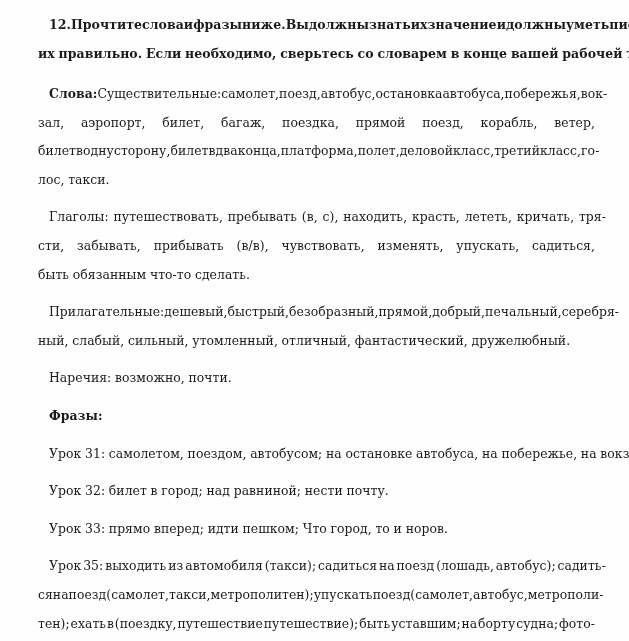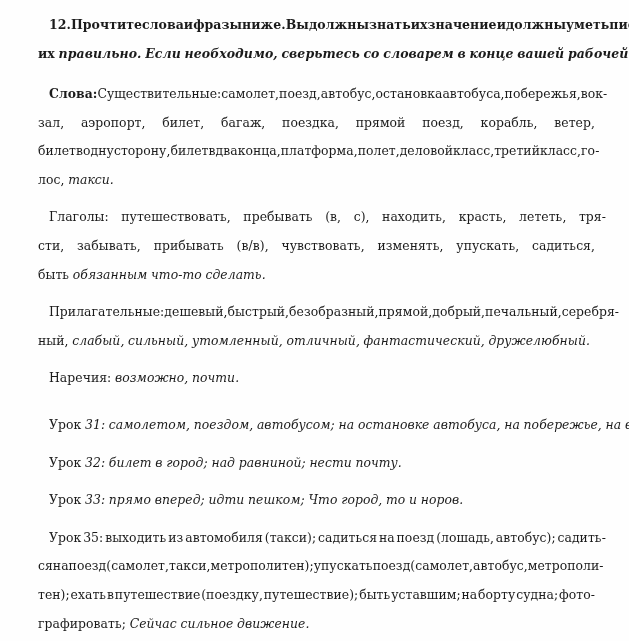--- a/index.html
+++ b/index.html
@@ -44,21 +44,20 @@
   
   .line.just {
     justify-content: space-between;
   }
   
   .line.flush {
     justify-content: flex-start;
   }
   .line.flush .w + .w {
     margin-left: 0.30em;
-    font-style: italic;
   }
 
   .line.indent {
     text-indent: 0;
     padding-left: 11px;
   }
 
   .w {
     display: inline-block;
   }
@@ -92,40 +91,45 @@
   <div class="para">
       <div class="line just indent"><span class="w b">Слова:</span><span class="w">Существительные:</span><span class="w">самолет,</span><span class="w">поезд,</span><span class="w">автобус,</span><span class="w">остановка</span><span class="w">автобуса,</span><span class="w">побережья,</span><span class="w">вок-</span></div>
       <div class="line just"><span class="w">зал,</span><span class="w">аэропорт,</span><span class="w">билет,</span><span class="w">багаж,</span><span class="w">поездка,</span><span class="w">прямой</span><span class="w">поезд,</span><span class="w">корабль,</span><span class="w">ветер,</span></div>
       <div class="line just"><span class="w">билет</span><span class="w">в</span><span class="w">одну</span><span class="w">сторону,</span><span class="w">билет</span><span class="w">в</span><span class="w">два</span><span class="w">конца,</span><span class="w">платформа,</span><span class="w">полет,</span><span class="w">деловой</span><span class="w">класс,</span><span class="w">третий</span><span class="w">класс,</span><span class="w">го-</span></div>
       <div class="line flush"><span class="w">лос,</span><span class="w">такси.</span></div>
     </div>
 
   <div class="spacer-sm"></div>
 
   <div class="para">
-      <div class="line just indent"><span class="w">Глаголы:</span><span class="w">путешествовать,</span><span class="w">пребывать</span><span class="w">(в,</span><span class="w">с),</span><span class="w">находить,</span><span class="w">красть,</span><span class="w">лететь,</span><span class="w">тря-</span></div>
+      <div class="line just indent"><span class="w">Глаголы:</span><span class="w">путешествовать,</span><span class="w">пребывать</span><span class="w">(в,</span><span class="w">с),</span><span class="w">находить,</span><span class="w">красть,</span><span class="w">лететь,</span><span class="w">кричать,</span><span class="w">тря-</span></div>
       <div class="line just"><span class="w">сти,</span><span class="w">забывать,</span><span class="w">прибывать</span><span class="w">(в/в),</span><span class="w">чувствовать,</span><span class="w">изменять,</span><span class="w">упускать,</span><span class="w">садиться,</span></div>
       <div class="line flush"><span class="w">быть</span><span class="w">обязанным</span><span class="w">что-то</span><span class="w">сделать.</span></div>
     </div>
 
   <div class="spacer-sm"></div>
 
   <div class="para">
       <div class="line just indent"><span class="w">Прилагательные:</span><span class="w">дешевый,</span><span class="w">быстрый,</span><span class="w">безобразный,</span><span class="w">прямой,</span><span class="w">добрый,</span><span class="w">печальный,</span><span class="w">серебря-</span></div>
       <div class="line flush"><span class="w">ный,</span><span class="w">слабый,</span><span class="w">сильный,</span><span class="w">утомленный,</span><span class="w">отличный,</span><span class="w">фантастический,</span><span class="w">дружелюбный.</span></div>
     </div>
 
   <div class="spacer-sm"></div>
 
   <div class="para">
       <div class="line flush indent"><span class="w">Наречия:</span><span class="w">возможно,</span><span class="w">почти.</span></div>
     </div>
 
   <div class="spacer-sm"></div>
 
+  <div class="para">
+    <div class="line flush indent">
+      <span class="w b">Фразы:</span>
+    </div>
+  </div>
 
   <div class="spacer-sm"></div>
 
   <div class="para">
       <div class="line flush indent"><span class="w">Урок</span><span class="w">31:</span><span class="w">самолетом,</span><span class="w">поездом,</span><span class="w">автобусом;</span><span class="w">на</span><span class="w">остановке</span><span class="w">автобуса,</span><span class="w">на</span><span class="w">побережье,</span><span class="w">на</span><span class="w">вокзале.</span></div>
     </div>
   <div class="spacer-sm"></div>
 
   <div class="para">
       <div class="line flush indent"><span class="w">Урок</span><span class="w">32:</span><span class="w">билет</span><span class="w">в</span><span class="w">город;</span><span class="w">над</span><span class="w">равниной;</span><span class="w">нести</span><span class="w">почту.</span></div>
@@ -133,17 +137,17 @@
   <div class="spacer-sm"></div>
 
   <div class="para">
       <div class="line flush indent"><span class="w">Урок</span><span class="w">33:</span><span class="w">прямо</span><span class="w">вперед;</span><span class="w">идти</span><span class="w">пешком;</span><span class="w">Что</span><span class="w">город,</span><span class="w">то</span><span class="w">и</span><span class="w">норов.</span></div>
     </div>
   <div class="spacer-sm"></div>
 
   <div class="para">
       <div class="line just indent"><span class="w">Урок</span><span class="w">35:</span><span class="w">выходить</span><span class="w">из</span><span class="w">автомобиля</span><span class="w">(такси);</span><span class="w">садиться</span><span class="w">на</span><span class="w">поезд</span><span class="w">(лошадь,</span><span class="w">автобус);</span><span class="w">садить-</span></div>
       <div class="line just"><span class="w">ся</span><span class="w">на</span><span class="w">поезд</span><span class="w">(самолет,</span><span class="w">такси,</span><span class="w">метрополитен);</span><span class="w">упускать</span><span class="w">поезд</span><span class="w">(самолет,</span><span class="w">автобус,</span><span class="w">метрополи-</span></div>
-      <div class="line just"><span class="w">тен);</span><span class="w">ехать</span><span class="w">в</span><span class="w">путешествие</span><span class="w">(поездку,</span><span class="w">путешествие);</span><span class="w">быть</span><span class="w">уставшим;</span><span class="w">на</span><span class="w">борту</span><span class="w">судна;</span><span class="w">фото-</span></div>
+      <div class="line just"><span class="w">тен);</span><span class="w">ехать</span><span class="w">в</span><span class="w">(поездку,</span><span class="w">путешествие</span><span class="w">путешествие);</span><span class="w">быть</span><span class="w">уставшим;</span><span class="w">на</span><span class="w">борту</span><span class="w">судна;</span><span class="w">фото-</span></div>
       <div class="line flush"><span class="w">графировать;</span><span class="w">Сейчас</span><span class="w">сильное</span><span class="w">движение.</span></div>
     </div>
 
 </div>
 
 </body></html>

